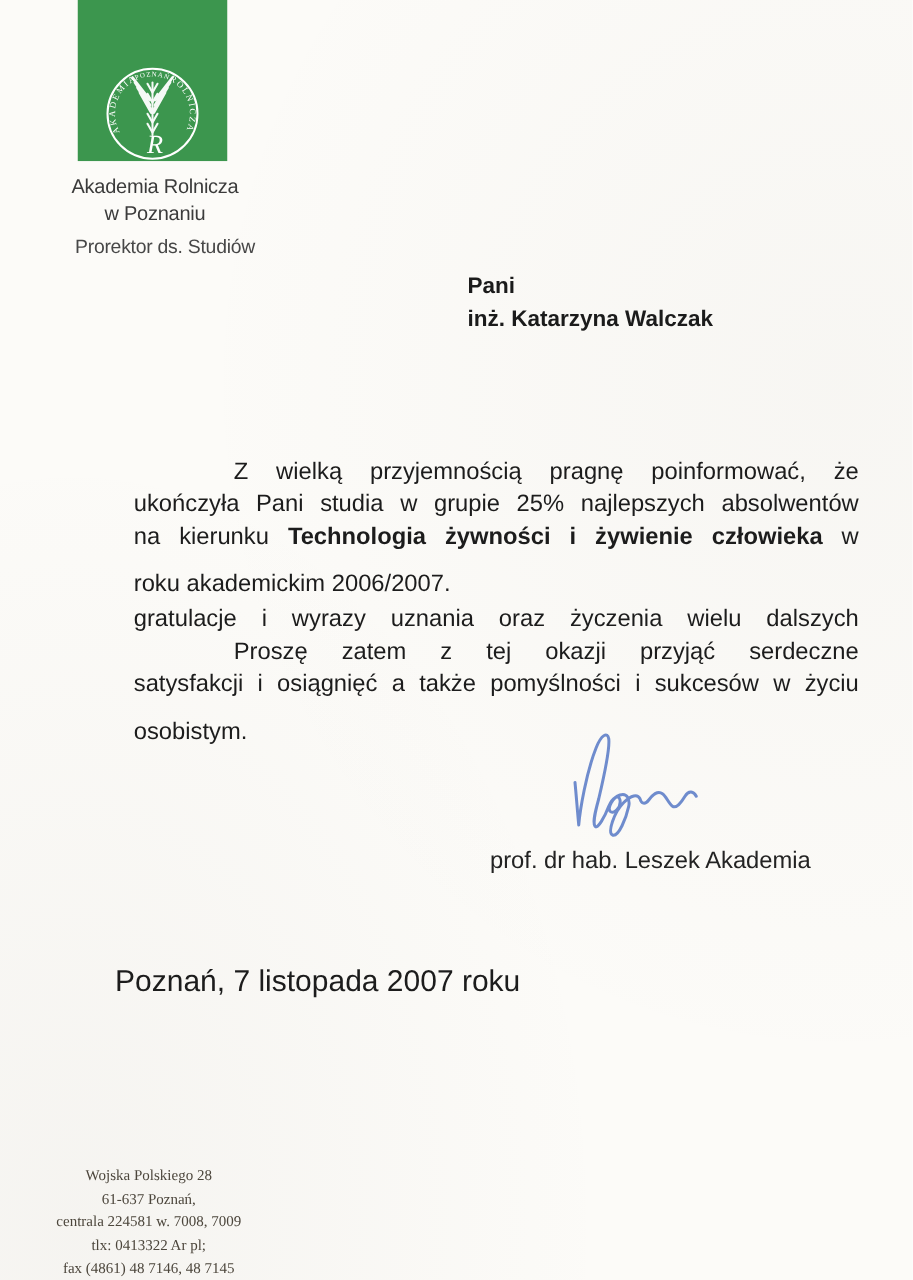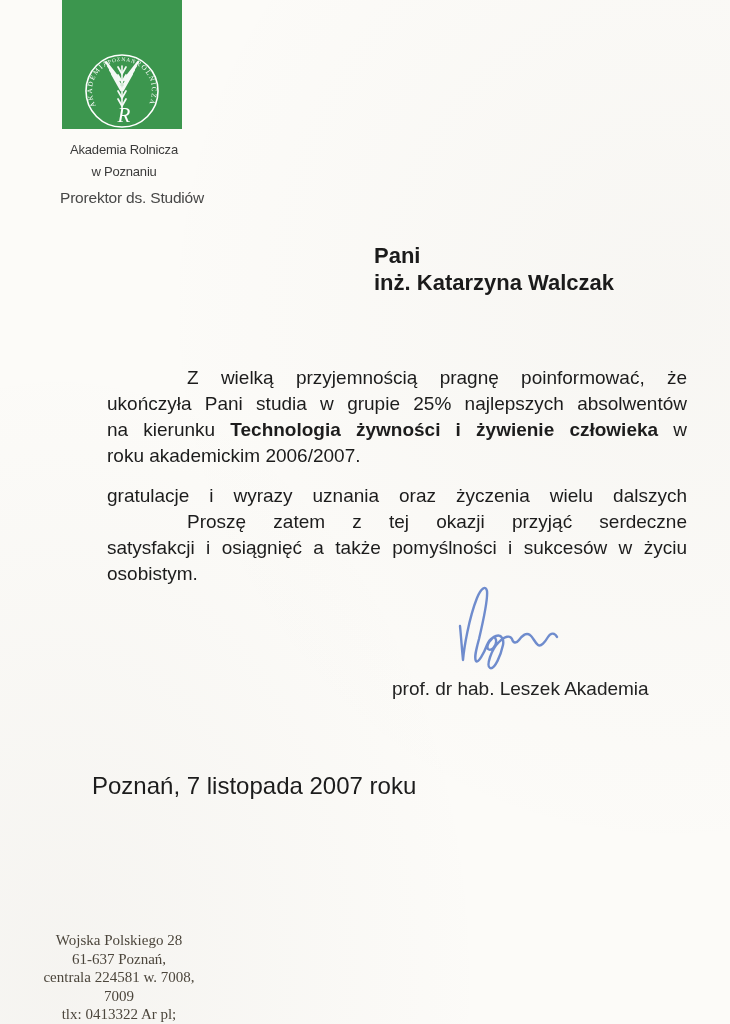--- a/index.html
+++ b/index.html
@@ -10,47 +10,47 @@
       radial-gradient(ellipse at 92% 30%, rgba(120,112,100,0.035), transparent 55%),
       #fcfbf8;
     font-family:"Liberation Sans", sans-serif;
     color:#1e1e1e;
   }
   .abs { position:absolute; }
 
   
   .logo-rect { left:62px; top:0; }
   .org-block { left:44px; top:139px; width:160px; text-align:center;
-               font-size:13px; line-height:22px; color:#3b3b3b; letter-spacing:-0.2px; }
+               font-size:16px; line-height:22px; color:#3b3b3b; letter-spacing:-0.2px; }
   .office    { left:44px; top:189px; width:160px; text-align:right;
                font-size:15.5px; color:#474747; letter-spacing:-0.2px; }
 
   
-  .recipient { left:374px; top:242px; font-size:22px; font-weight:bold;
+  .recipient { left:374px; top:215px; font-size:18px; font-weight:bold;
                line-height:27px; color:#1b1b1b; }
 
   
   .para { left:107px; width:580px; font-size:19px; line-height:26px; color:#1c1c1c; }
   .p1 { top:365px; }
   .p2 { top:483px; }
   .jline { text-align:justify; text-align-last:justify; }
-  .lastline { text-align:left; }
+  .lastline { text-align:left;margin-top:12px; }
   .indent { padding-left:80px; }
   .b { font-weight:bold; }
 
   
   .sig-svg { left:428px; top:582px; }
   .signer { left:392px; top:678px; font-size:19px; color:#232323; }
 
   
   .dateline { left:92px; top:772px; font-size:24px; color:#1c1c1c; }
 
   
   .footer { left:36px; top:931px; width:166px; text-align:center;
-            font-family:"Liberation Serif", serif; font-size:15px;
+            font-family:"Liberation Serif", serif; font-size:12px;
             line-height:18.5px; color:#4c463c; }
 </style>
 </head>
 <body>
 
 <div class="page">
 
   <svg class="abs logo-rect" width="120" height="129" viewBox="0 0 120 129">
     <rect x="0" y="0" width="120" height="129" fill="#3c964e"></rect>
     <circle cx="60" cy="91" r="36" fill="none" stroke="#ffffff" stroke-width="1.6"></circle>
@@ -111,15 +111,16 @@
 
   <div class="abs signer">prof. dr hab. Leszek Akademia</div>
 
   <div class="abs dateline">Poznań, 7 listopada 2007 roku</div>
 
   <div class="abs footer">
     <div>Wojska Polskiego 28</div>
     <div>61-637 Poznań,</div>
     <div>centrala 224581 w. 7008, 7009</div>
     <div>tlx: 0413322 Ar pl;</div>
+    <div>fax (4861) 48 7146, 48 7145</div>
   </div>
 
 </div>
 
 </body></html>

